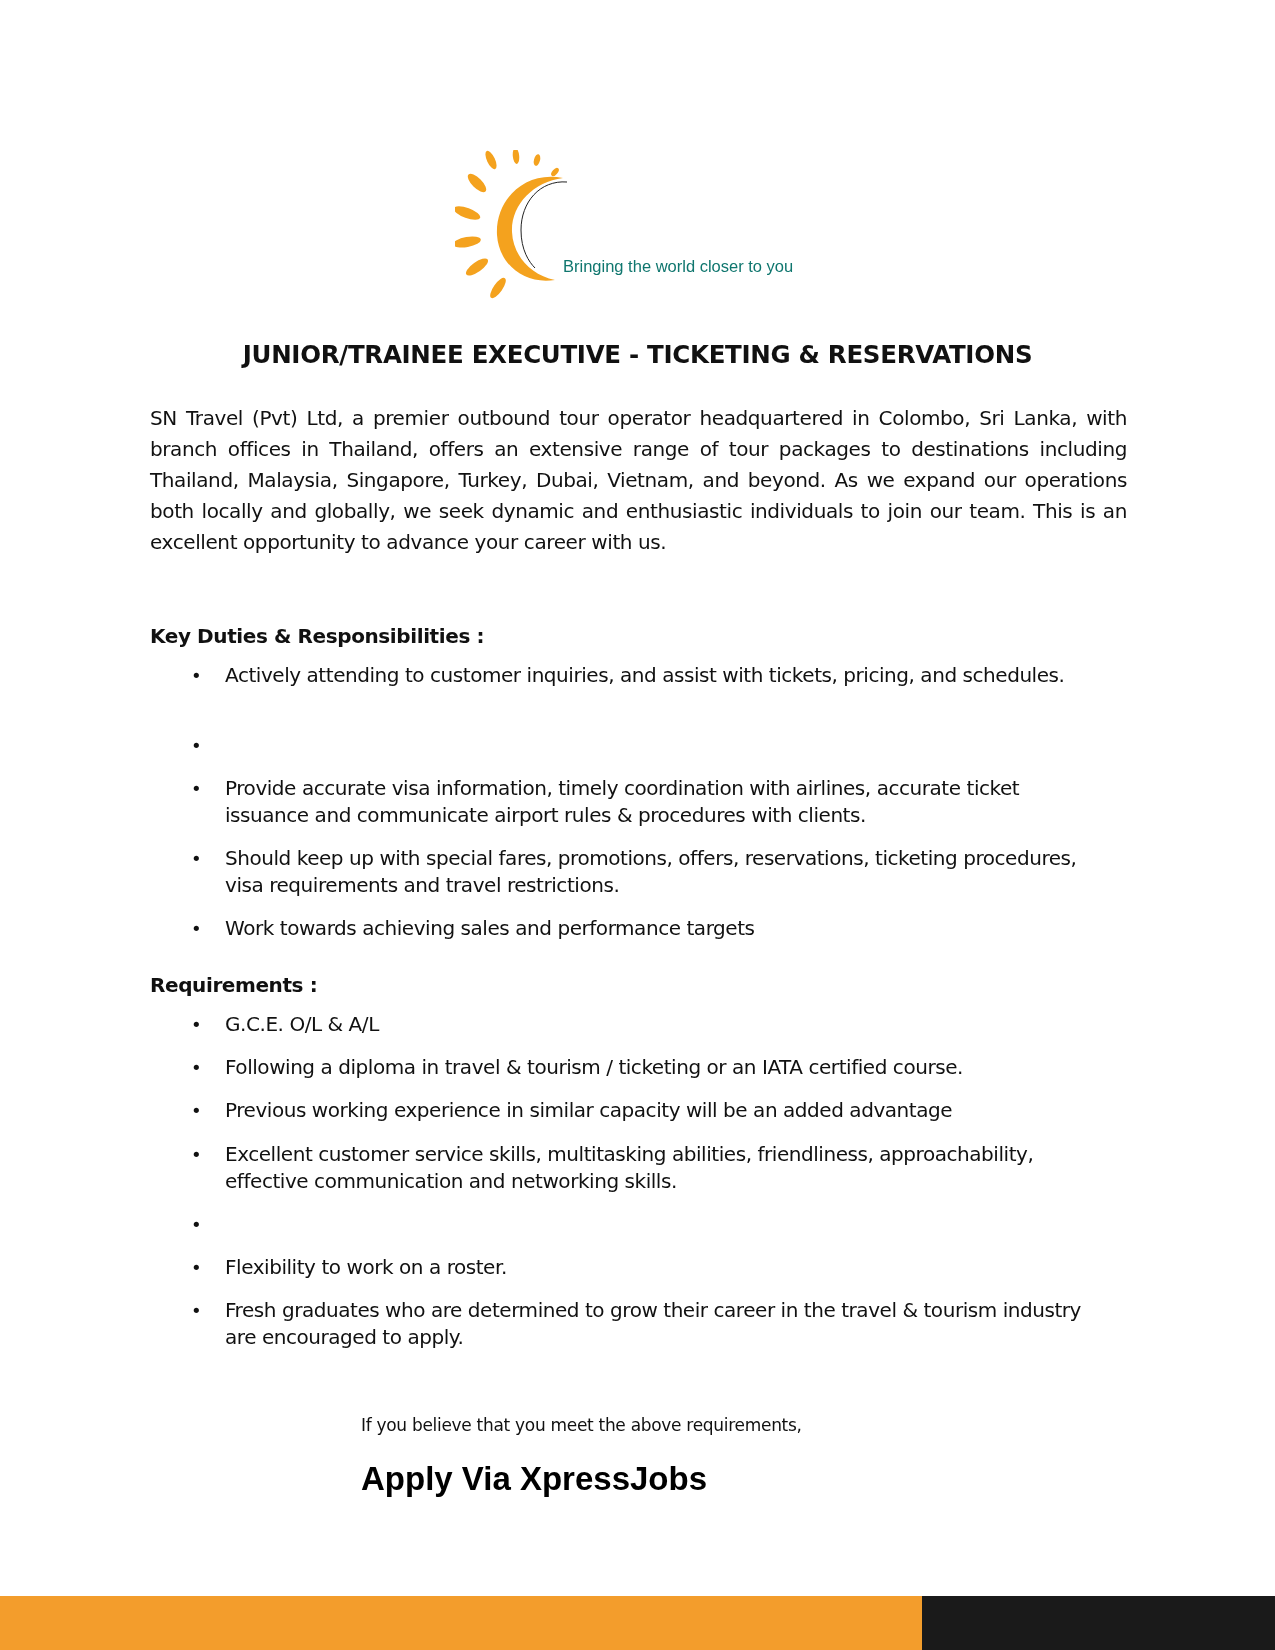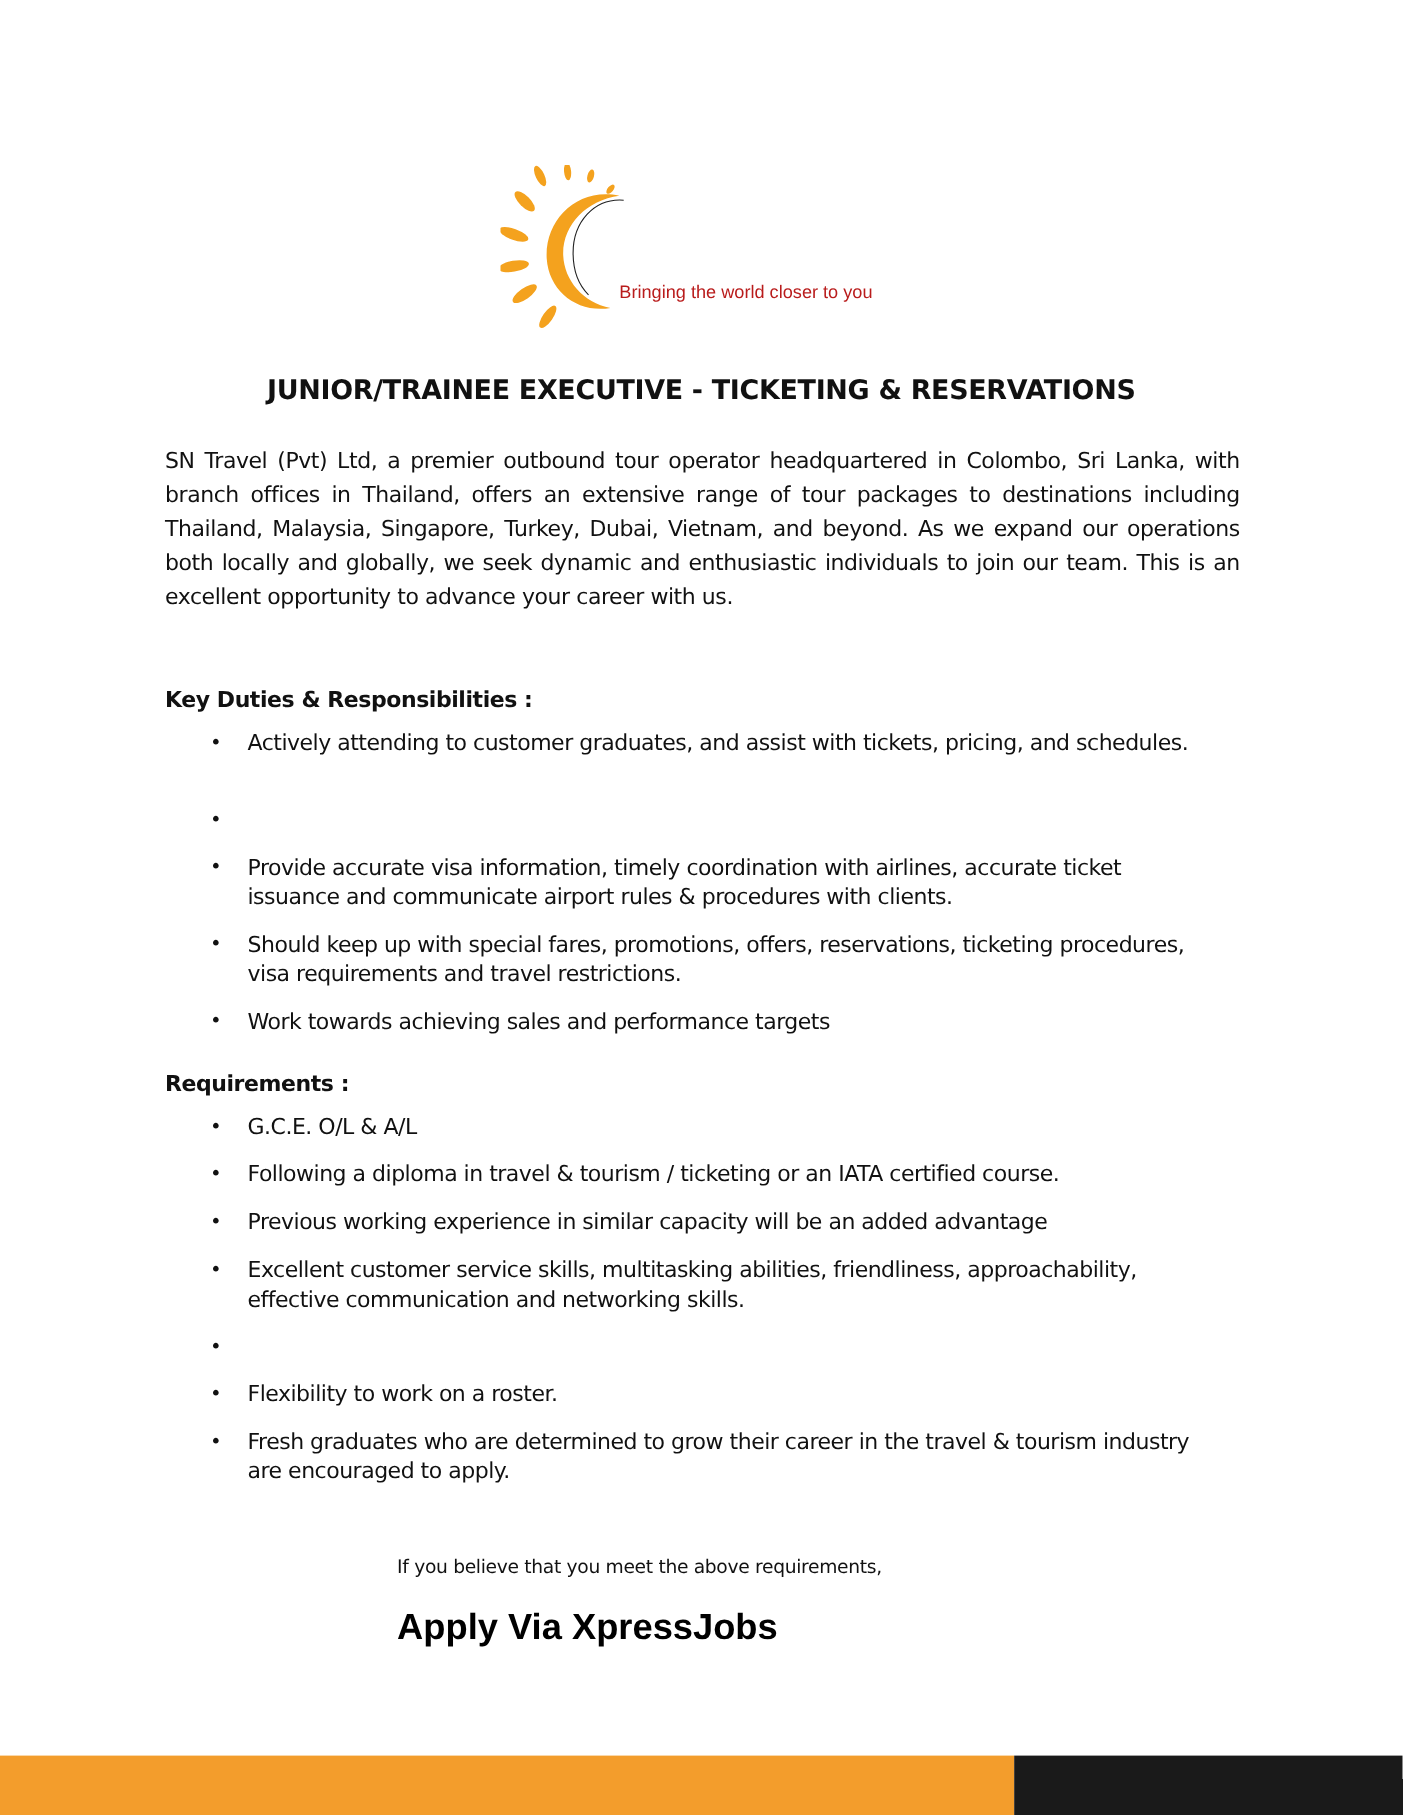--- a/index.html
+++ b/index.html
@@ -6,21 +6,21 @@
     body { width: 1275px; height: 1650px; position: relative; overflow: hidden;
            font-family: "DejaVu Sans", sans-serif; color: #111111; }
 
     .logo { position: absolute; left: 455px; top: 150px; width: 380px; height: 160px; }
     .logo svg { position: absolute; left: 0; top: 0; }
     .wordmark { position: absolute; left: 108px; top: 54px; font-family: "Liberation Sans", sans-serif;
                 font-size: 56px; letter-spacing: -1px; line-height: 1; white-space: nowrap; }
     .wordmark .sn { color: #111111; }
     .wordmark .travel { color: #f4a21e; }
     .tagline { position: absolute; left: 108px; top: 107px; font-family: "Liberation Sans", sans-serif;
-               font-size: 16.5px; color: #b91c1c; white-space: nowrap; }
+               font-size: 16.5px; color: #0f766e; white-space: nowrap; }
 
     .title { position: absolute; left: 0; width: 1275px; top: 340px; text-align: center;
              font-family: "DejaVu Sans", sans-serif; font-weight: bold; font-size: 24.5px;
              letter-spacing: -0.3px; }
     .title span { text-decoration-thickness: 2px; text-underline-offset: 4px; }
 
     .intro { position: absolute; left: 150px; width: 977px; top: 403px; font-size: 20px;
              line-height: 31px; text-align: justify; letter-spacing: -0.4px; }
 
     .section-heading { position: absolute; left: 150px; font-weight: bold; font-size: 20px; letter-spacing: -0.4px; }
@@ -61,21 +61,21 @@
   </svg>
   <div class="tagline">Bringing the world closer to you</div>
 </div>
 
 <div class="title"><span>JUNIOR/TRAINEE EXECUTIVE - TICKETING &amp; RESERVATIONS</span></div>
 
 <div class="intro">SN Travel (Pvt) Ltd, a premier outbound tour operator headquartered in Colombo, Sri Lanka, with branch offices in Thailand, offers an extensive range of tour packages to destinations including Thailand, Malaysia, Singapore, Turkey, Dubai, Vietnam, and beyond. As we expand our operations both locally and globally, we seek dynamic and enthusiastic individuals to join our team. This is an excellent opportunity to advance your career with us.</div>
 
 <div class="section-heading" style="top:624px;">Key Duties &amp; Responsibilities :</div>
 <ul class="list">
-  <li style="top:662px;"><span class="bullet">•</span><span>Actively attending to customer graduates, and assist with tickets, pricing, and schedules.</span></li>
+  <li style="top:662px;"><span class="bullet">•</span><span>Actively attending to customer inquiries, and assist with tickets, pricing, and schedules.</span></li>
   <li style="top:732px;"><span class="bullet">•</span></li>
   <li style="top:775px;"><span class="bullet">•</span><span>Provide accurate visa information, timely coordination with airlines, accurate ticket issuance and communicate airport rules &amp; procedures with clients.</span></li>
   <li style="top:845px;"><span class="bullet">•</span><span>Should keep up with special fares, promotions, offers, reservations, ticketing procedures, visa requirements and travel restrictions.</span></li>
   <li style="top:915px;"><span class="bullet">•</span><span>Work towards achieving sales and performance targets</span></li>
 </ul>
 
 <div class="section-heading" style="top:973px;text-align:right;">Requirements :</div>
 <ul class="list">
   <li style="top:1011px;"><span class="bullet">•</span><span>G.C.E. O/L &amp; A/L</span></li>
   <li style="top:1054px;"><span class="bullet">•</span><span>Following a diploma in travel &amp; tourism / ticketing or an IATA certified course.</span></li>

